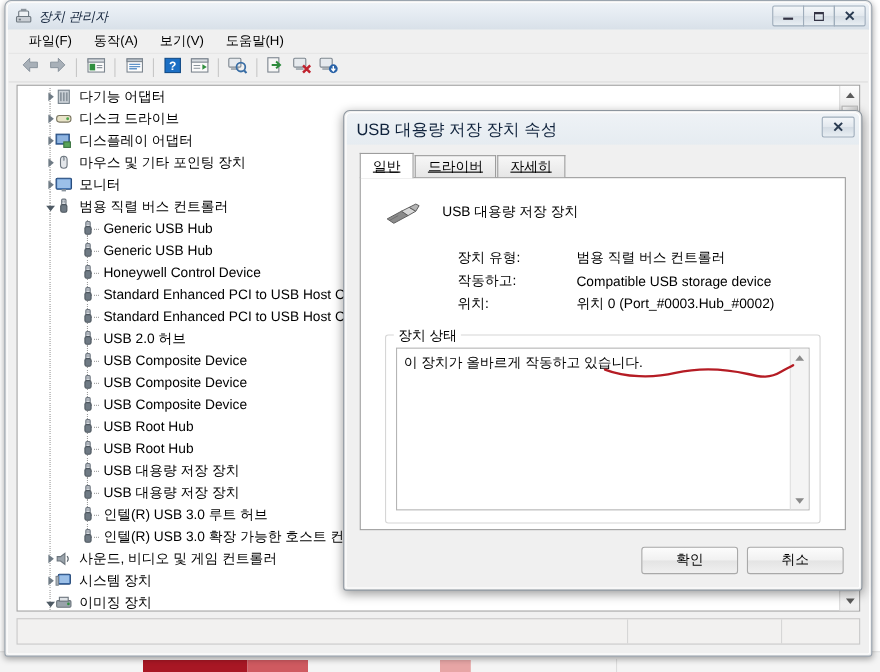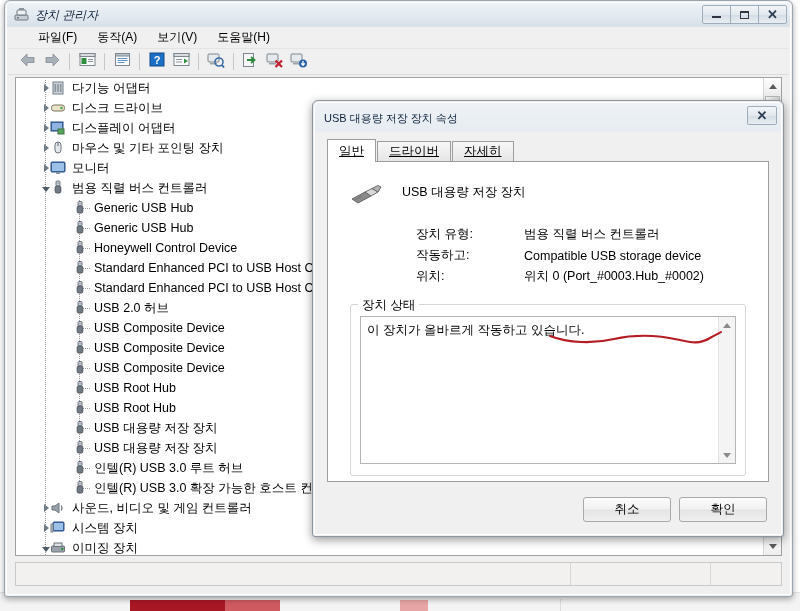--- a/index.html
+++ b/index.html
@@ -126,21 +126,21 @@
   .glyph-close { font-size: 13px; font-weight: bold; line-height: 1; font-family: "Liberation Sans", sans-serif; }
 
   
   .menubar {
     position: absolute;
     left: 1px; top: 24px; right: 1px;
     height: 22px;
     background: #f0f0f0;
     display: flex;
     align-items: center;
-    padding-left: 20px;
+    padding-left: 8px;
     border-bottom: 1px solid #e4e4e4;
     box-sizing: border-box;
   }
   .menu-item {
     font-size: 12px;
     color: #000;
     padding: 2px 10px 3px 10px;
     white-space: nowrap;
   }
 
@@ -323,21 +323,21 @@
     overflow: hidden;
   }
   .dlg-titlebar {
     position: absolute; left: 0; top: 0; right: 0;
     height: 30px;
     display: flex; align-items: center;
     padding-left: 9px;
     box-sizing: border-box;
   }
   .dlg-title-text {
-    font-size: 11px;
+    font-size: 15px;
     color: #10233c;
     white-space: nowrap;
   }
   .dlg-close {
     position: absolute;
     right: 4px; top: 3px;
     width: 30px; height: 19px;
     border: 1px solid #9fadbb;
     border-radius: 2px;
     background: linear-gradient(to bottom, #f3f6f9 0%, #e2e8ee 50%, #d4dce4 51%, #e8eef3 100%);
@@ -993,18 +993,18 @@
           <div class="arrowbox bottom">
                 <i class="sb-down-sm"></i>
               </div>
         </div>
       </div>
     </div>
 
   </div>
 
   <div class="dlg-buttons">
+    <div class="dlg-btn">확인</div>
     <div class="dlg-btn">취소</div>
-    <div class="dlg-btn">확인</div>
   </div>
 
  </div>
 </div>
 
 </body></html>

